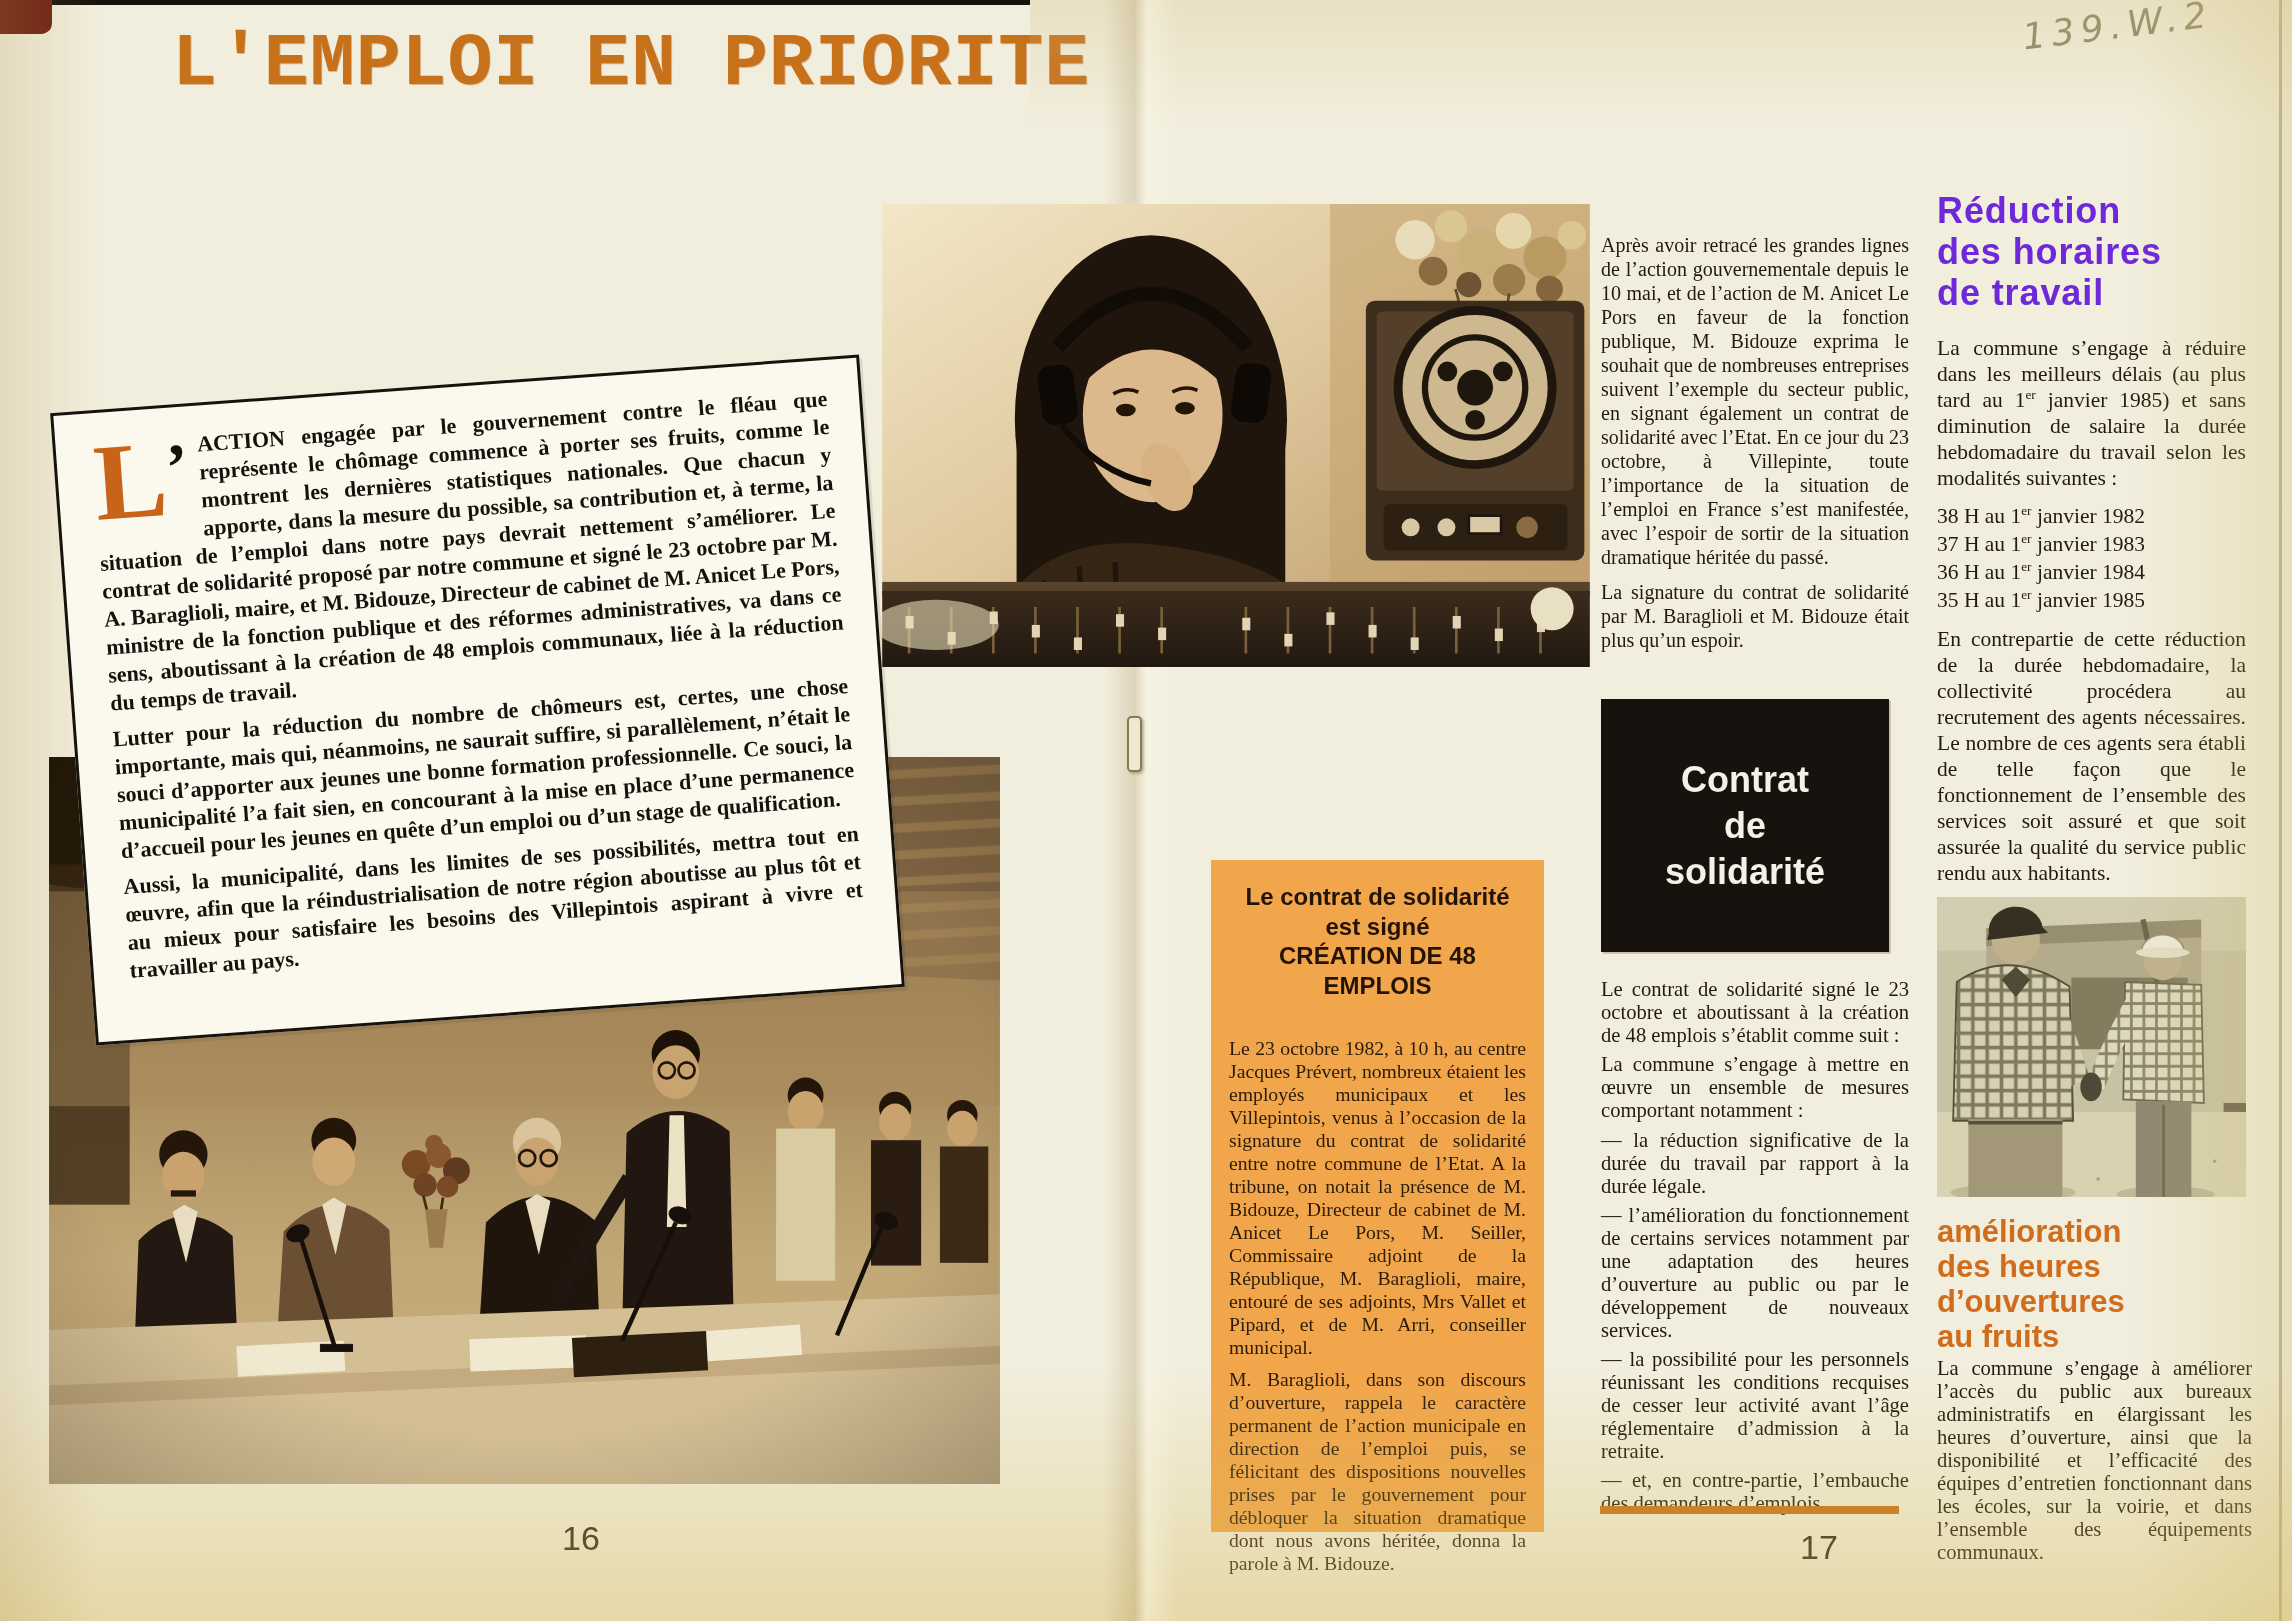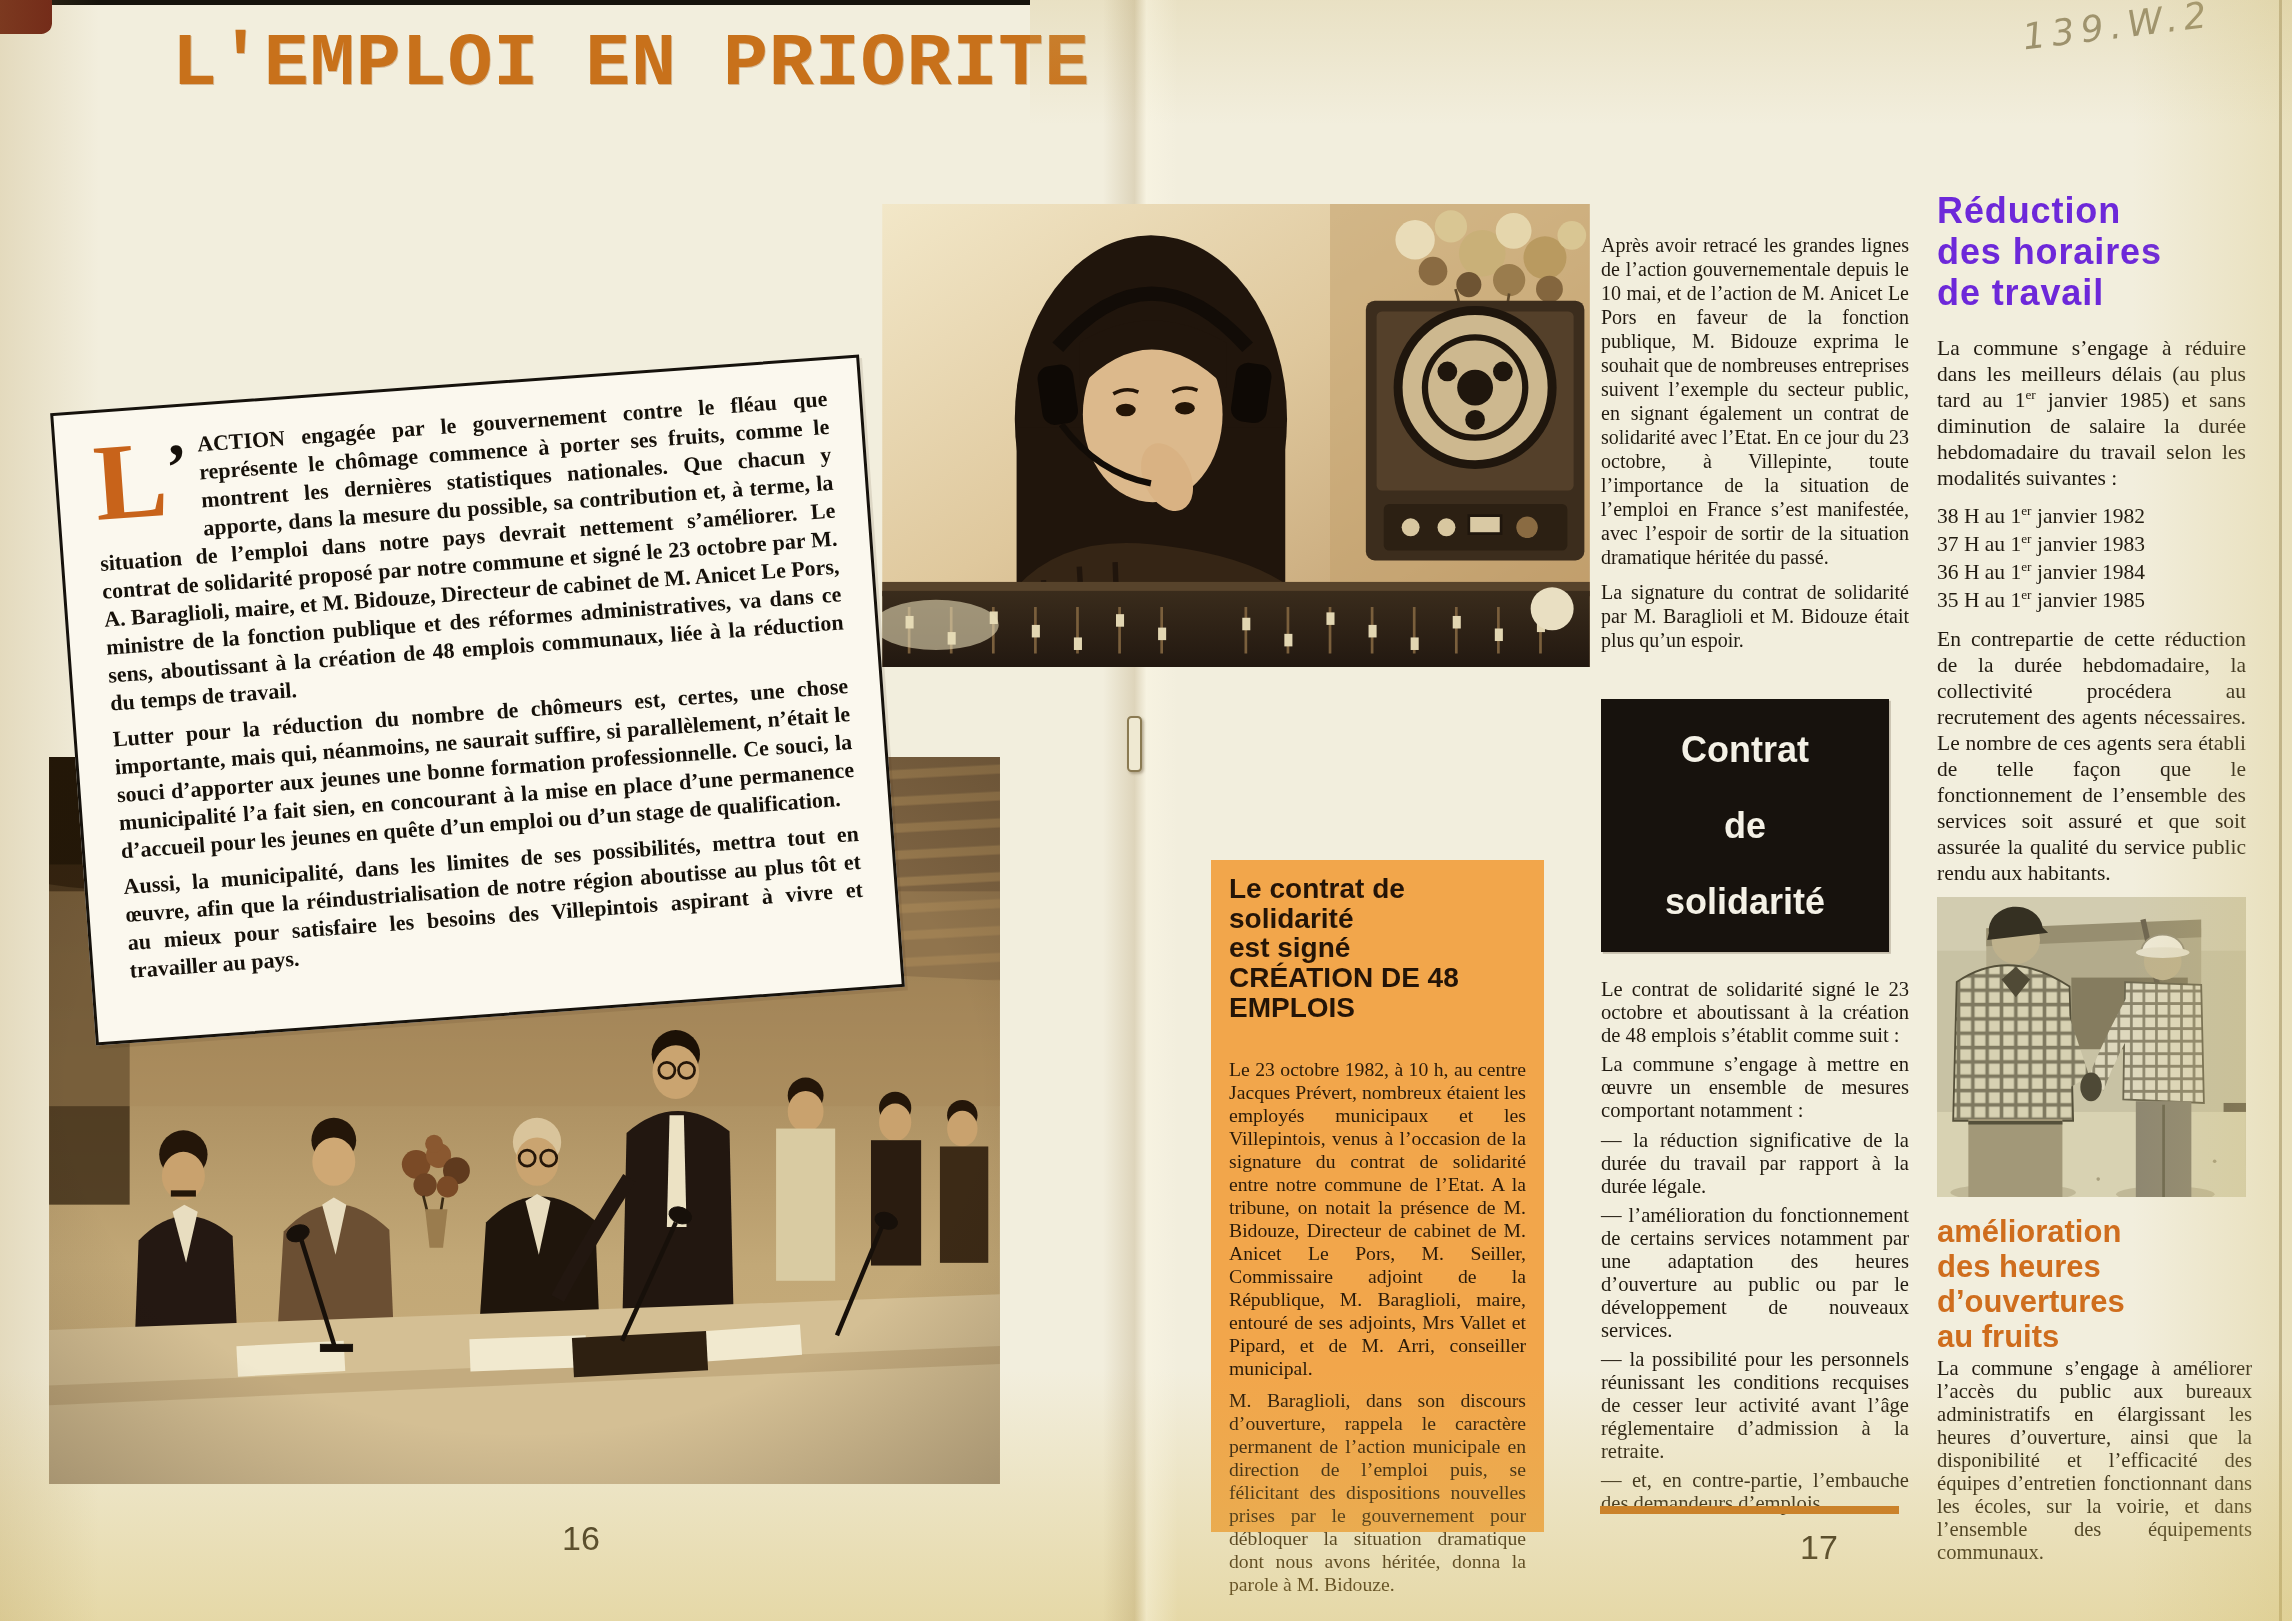--- a/index.html
+++ b/index.html
@@ -61,34 +61,35 @@
   #pn17{left:1800px;top:1528px;}
 
   
   .serifcol{text-align:justify;}
   .col-mid-top{left:1601px;top:233px;width:308px;font-size:20px;line-height:24px;}
   .col-mid-top p{margin:0 0 10.7px 0;}
   .black-box{
     left:1601px;top:699px;width:288px;height:253px;background:#17120d;
     color:#f4f1e6;font-family:"Liberation Sans", sans-serif;font-weight:bold;
     font-size:36px;display:flex;flex-direction:column;align-items:center;justify-content:center;
-    gap:34px;text-align:center;box-shadow:1.8px 1.8px 0 rgba(60,40,20,.25);
+    gap:4px;text-align:center;box-shadow:1.8px 1.8px 0 rgba(60,40,20,.25);
   }
   .col-mid-bottom{left:1601px;top:978px;width:308px;font-size:20.6px;line-height:23px;}
   .col-mid-bottom p{margin:0 0 6.3px 0;}
   .rule-orange{left:1600px;top:1506px;width:299px;height:8px;background:#c8711b;}
 
   .orange-box{
     left:1211px;top:860px;width:333px;height:672px;box-sizing:border-box;
     background:#f2a64b;padding:14.3px 18px 12.5px 18px;color:#2b1b09;
   }
   .ob-heading{
     font-family:"Liberation Sans", sans-serif;font-weight:bold;
-    font-size:28px;line-height:29.6px;text-align:left;color:#241407;
+    font-size:24px;line-height:29.6px;text-align:center;color:#241407;
     margin-bottom:36px;
+    margin-top:8px;
   }
   .ob-body{font-size:19.7px;line-height:23px;text-align:justify;}
   .ob-body p{margin:0 0 9px 0;}
 
   .col-right{left:1937px;top:190px;width:309px;}
   .cr-heading{
     font-family:"Liberation Sans", sans-serif;font-weight:bold;
     font-size:36px;line-height:41px;color:#6d28d9;margin-bottom:22px;letter-spacing:0.9px;
   }
   .cr-body{font-size:21.5px;line-height:26px;text-align:justify;}

